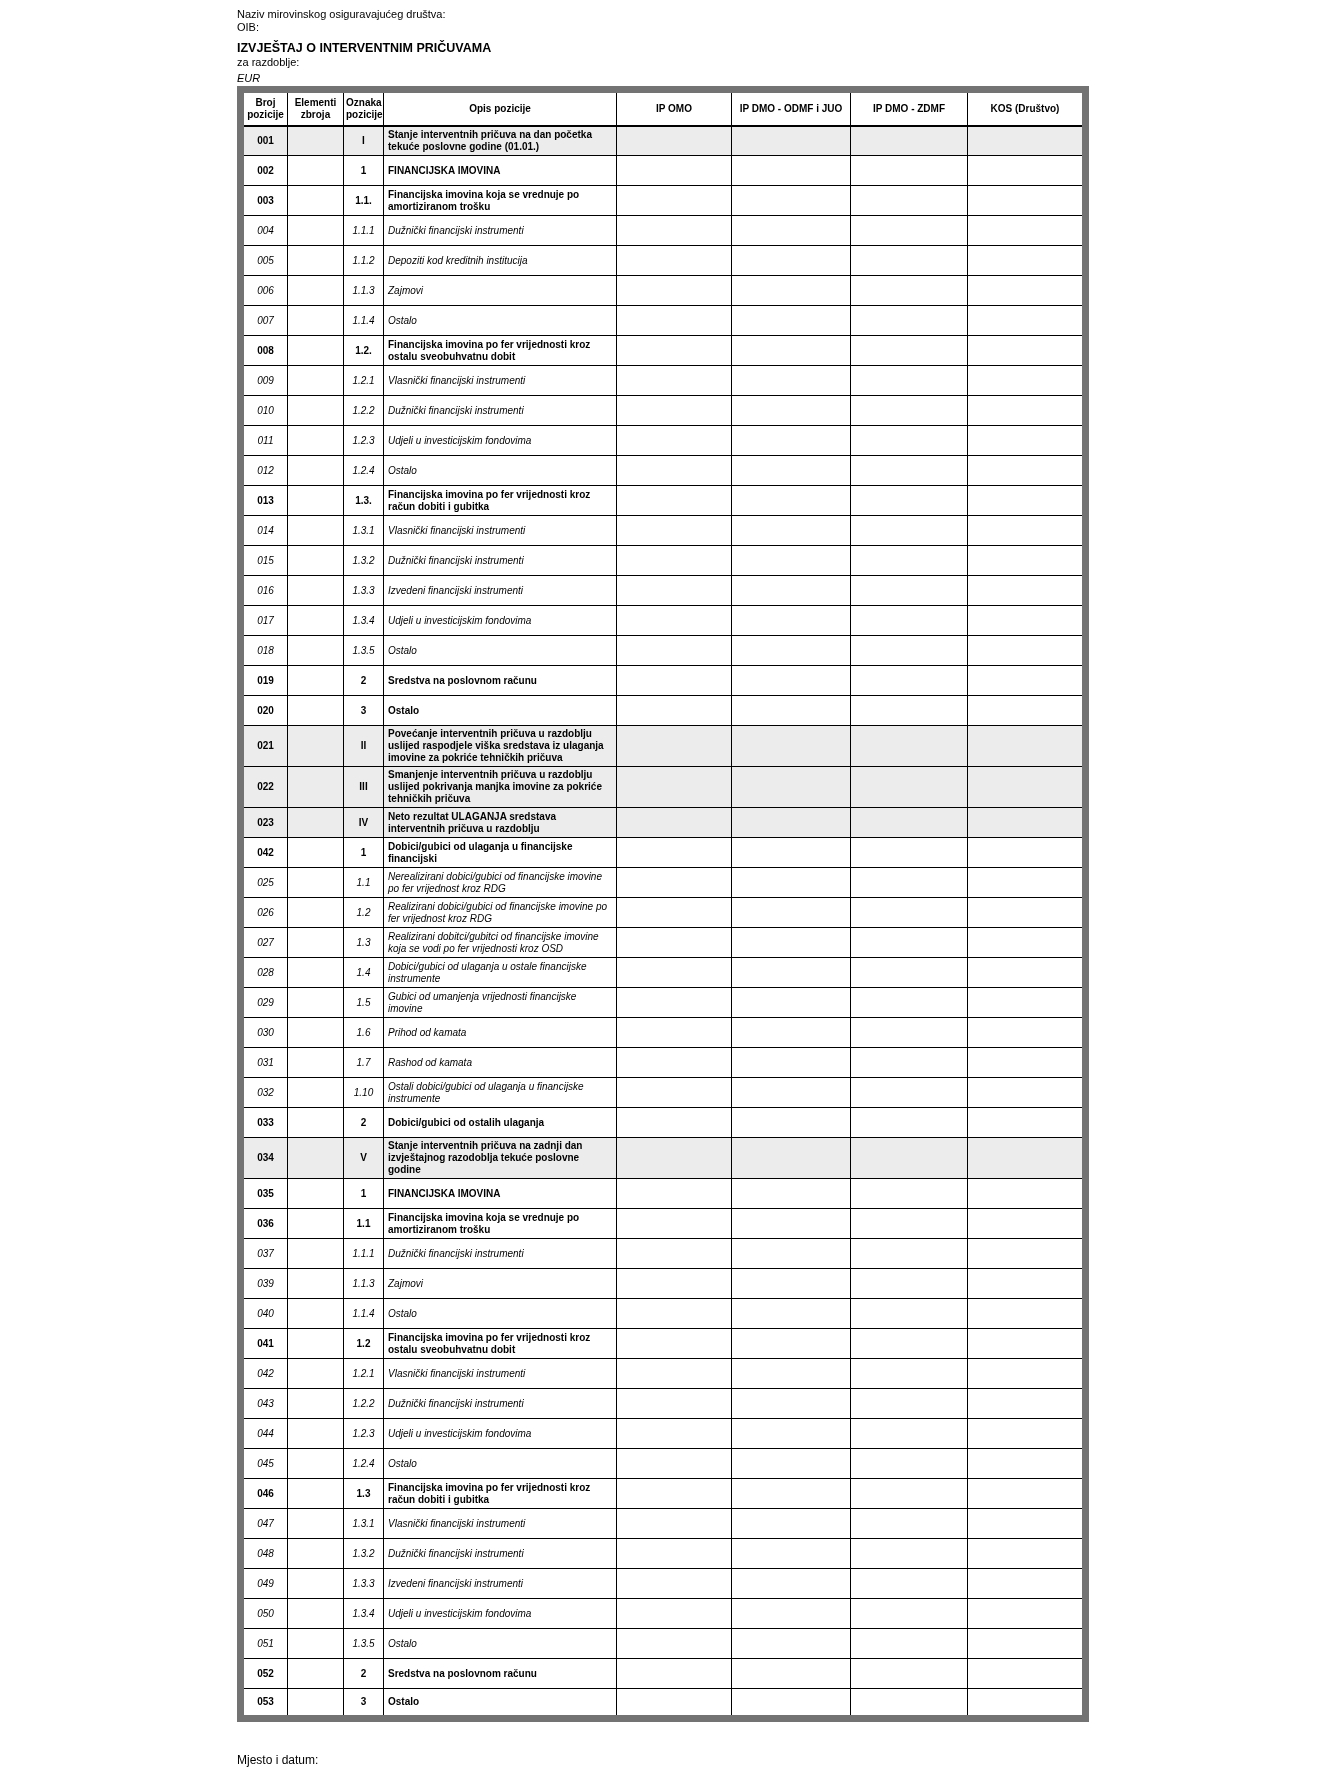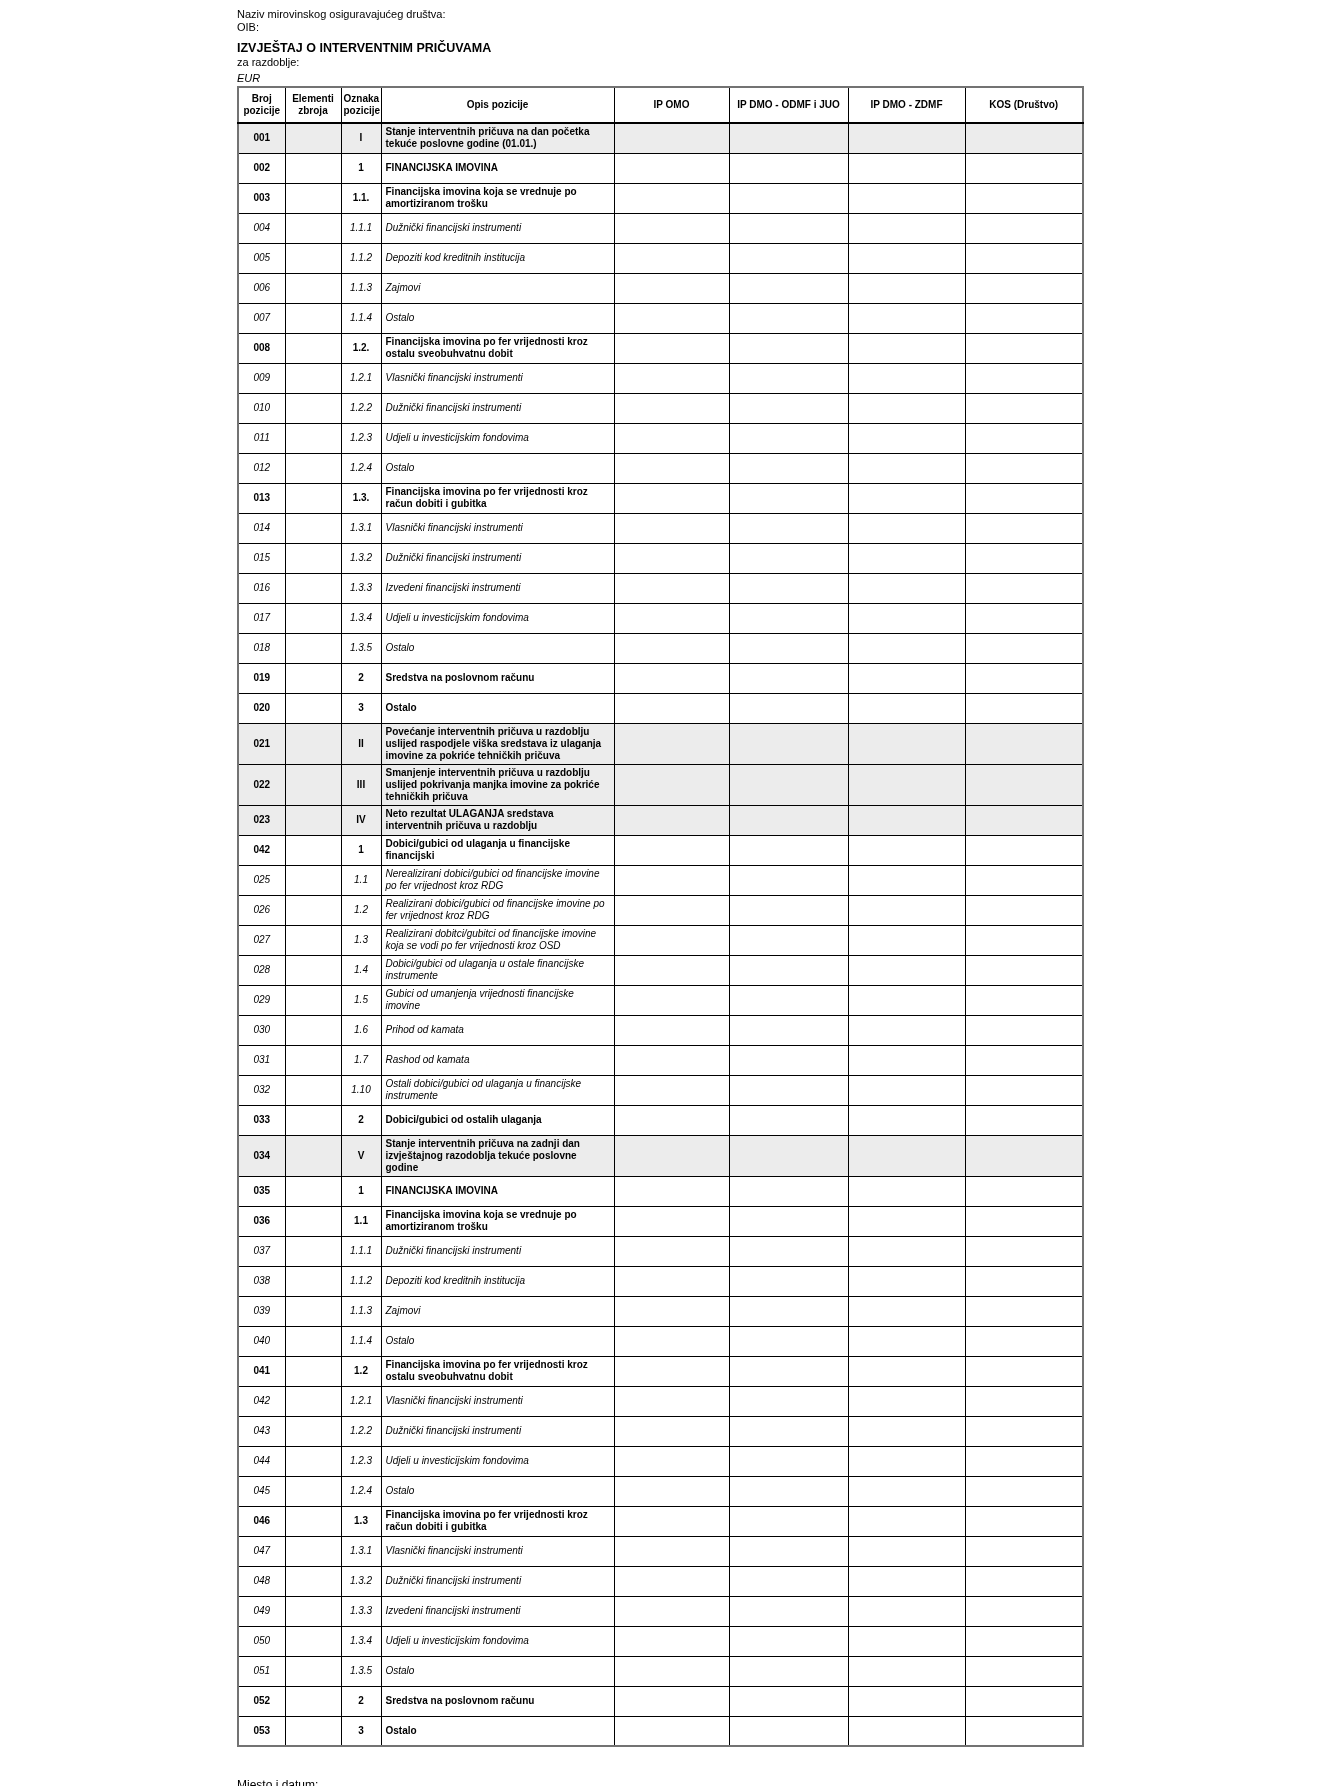--- a/index.html
+++ b/index.html
@@ -18,21 +18,21 @@
     width: 845px;
   }
   .hdr-line { font-size: 11px; line-height: 13px; }
   .doc-title { font-size: 12.5px; font-weight: bold; line-height: 15px; margin-top: 7px; }
   .eur-line { text-align: left; font-style: italic; font-size: 11px; line-height: 12px; margin: 3px 0 2px 0; }
 
   table.report {
     border-collapse: collapse;
     table-layout: fixed;
     width: 845px;
-    border: 2px solid #737373;
+    border: 7px solid #737373;
   }
   col.c-broj     { width: 47px;  }
   col.c-elementi { width: 56px;  }
   col.c-oznaka   { width: 40px;  }
   col.c-opis     { width: 233px; }
   col.c-v1       { width: 115px; }
   col.c-v2       { width: 119px; }
   col.c-v3       { width: 117px; }
   col.c-v4       { width: 118px; }
 
@@ -467,30 +467,20 @@
       <td class="broj">037</td>
       <td class="elementi"></td>
       <td class="oznaka">1.1.1</td>
       <td class="opis">Dužnički financijski instrumenti</td>
       <td class="val"></td>
       <td class="val"></td>
       <td class="val"></td>
       <td class="val"></td>
     </tr>
         <tr class="italic">
-      <td class="broj">038</td>
-      <td class="elementi"></td>
-      <td class="oznaka">1.1.2</td>
-      <td class="opis">Depoziti kod kreditnih institucija</td>
-      <td class="val"></td>
-      <td class="val"></td>
-      <td class="val"></td>
-      <td class="val"></td>
-    </tr>
-        <tr class="italic">
       <td class="broj">039</td>
       <td class="elementi"></td>
       <td class="oznaka">1.1.3</td>
       <td class="opis">Zajmovi</td>
       <td class="val"></td>
       <td class="val"></td>
       <td class="val"></td>
       <td class="val"></td>
     </tr>
         <tr class="italic">

